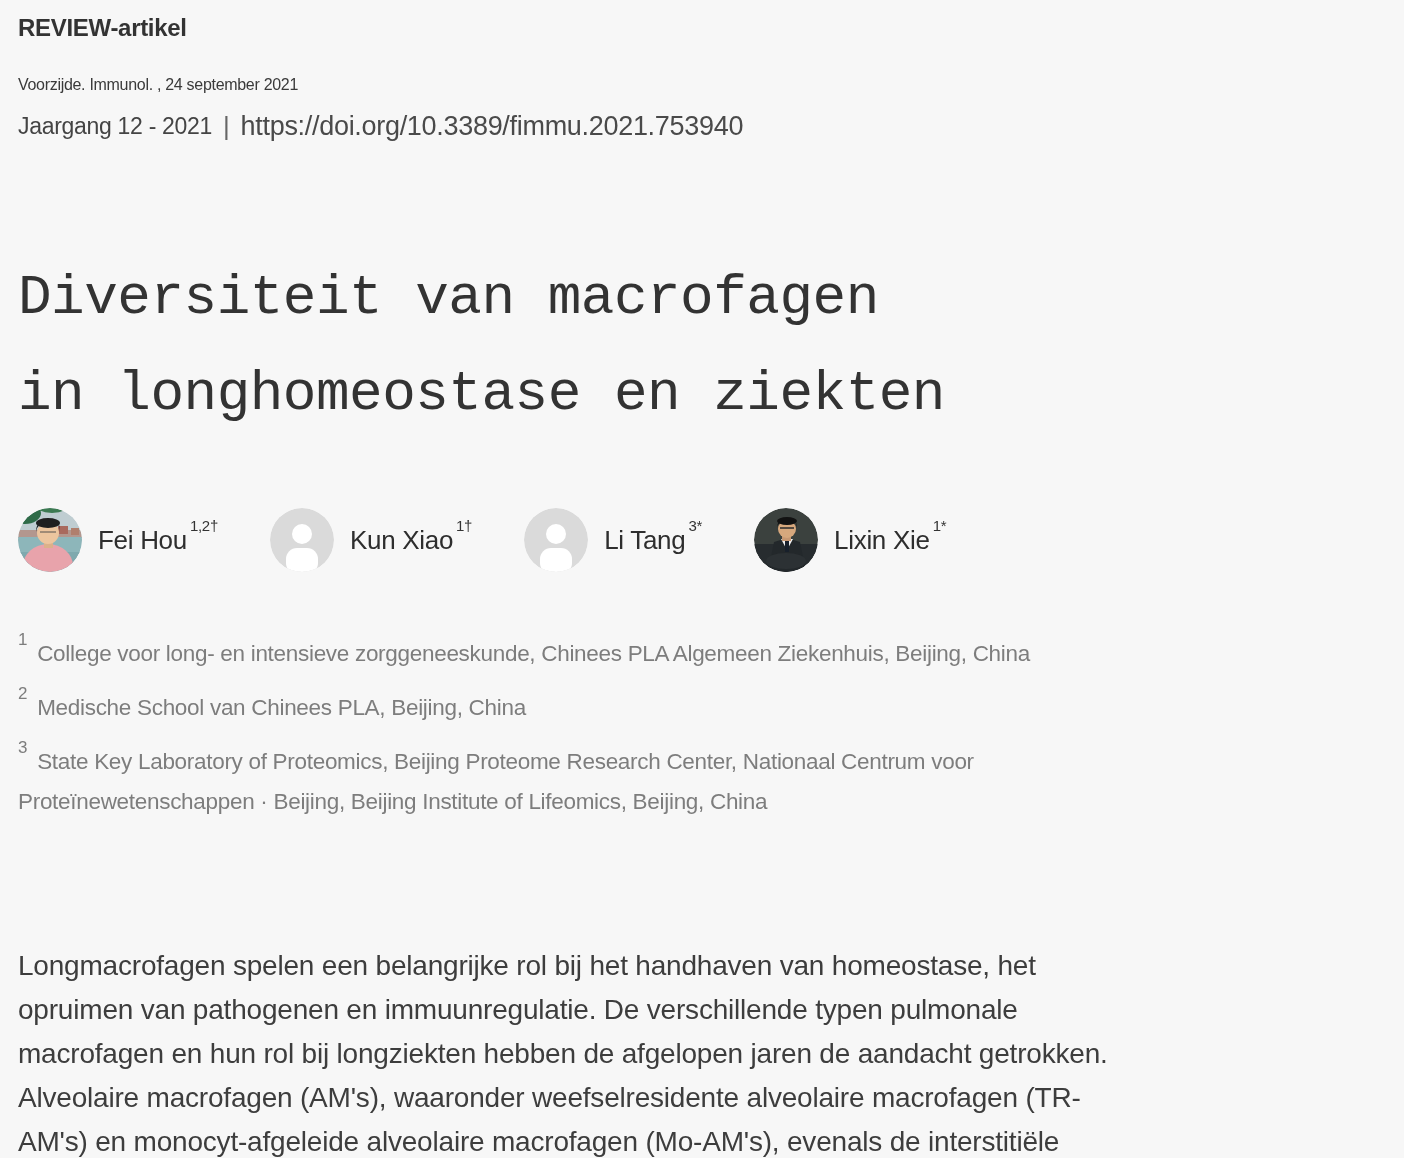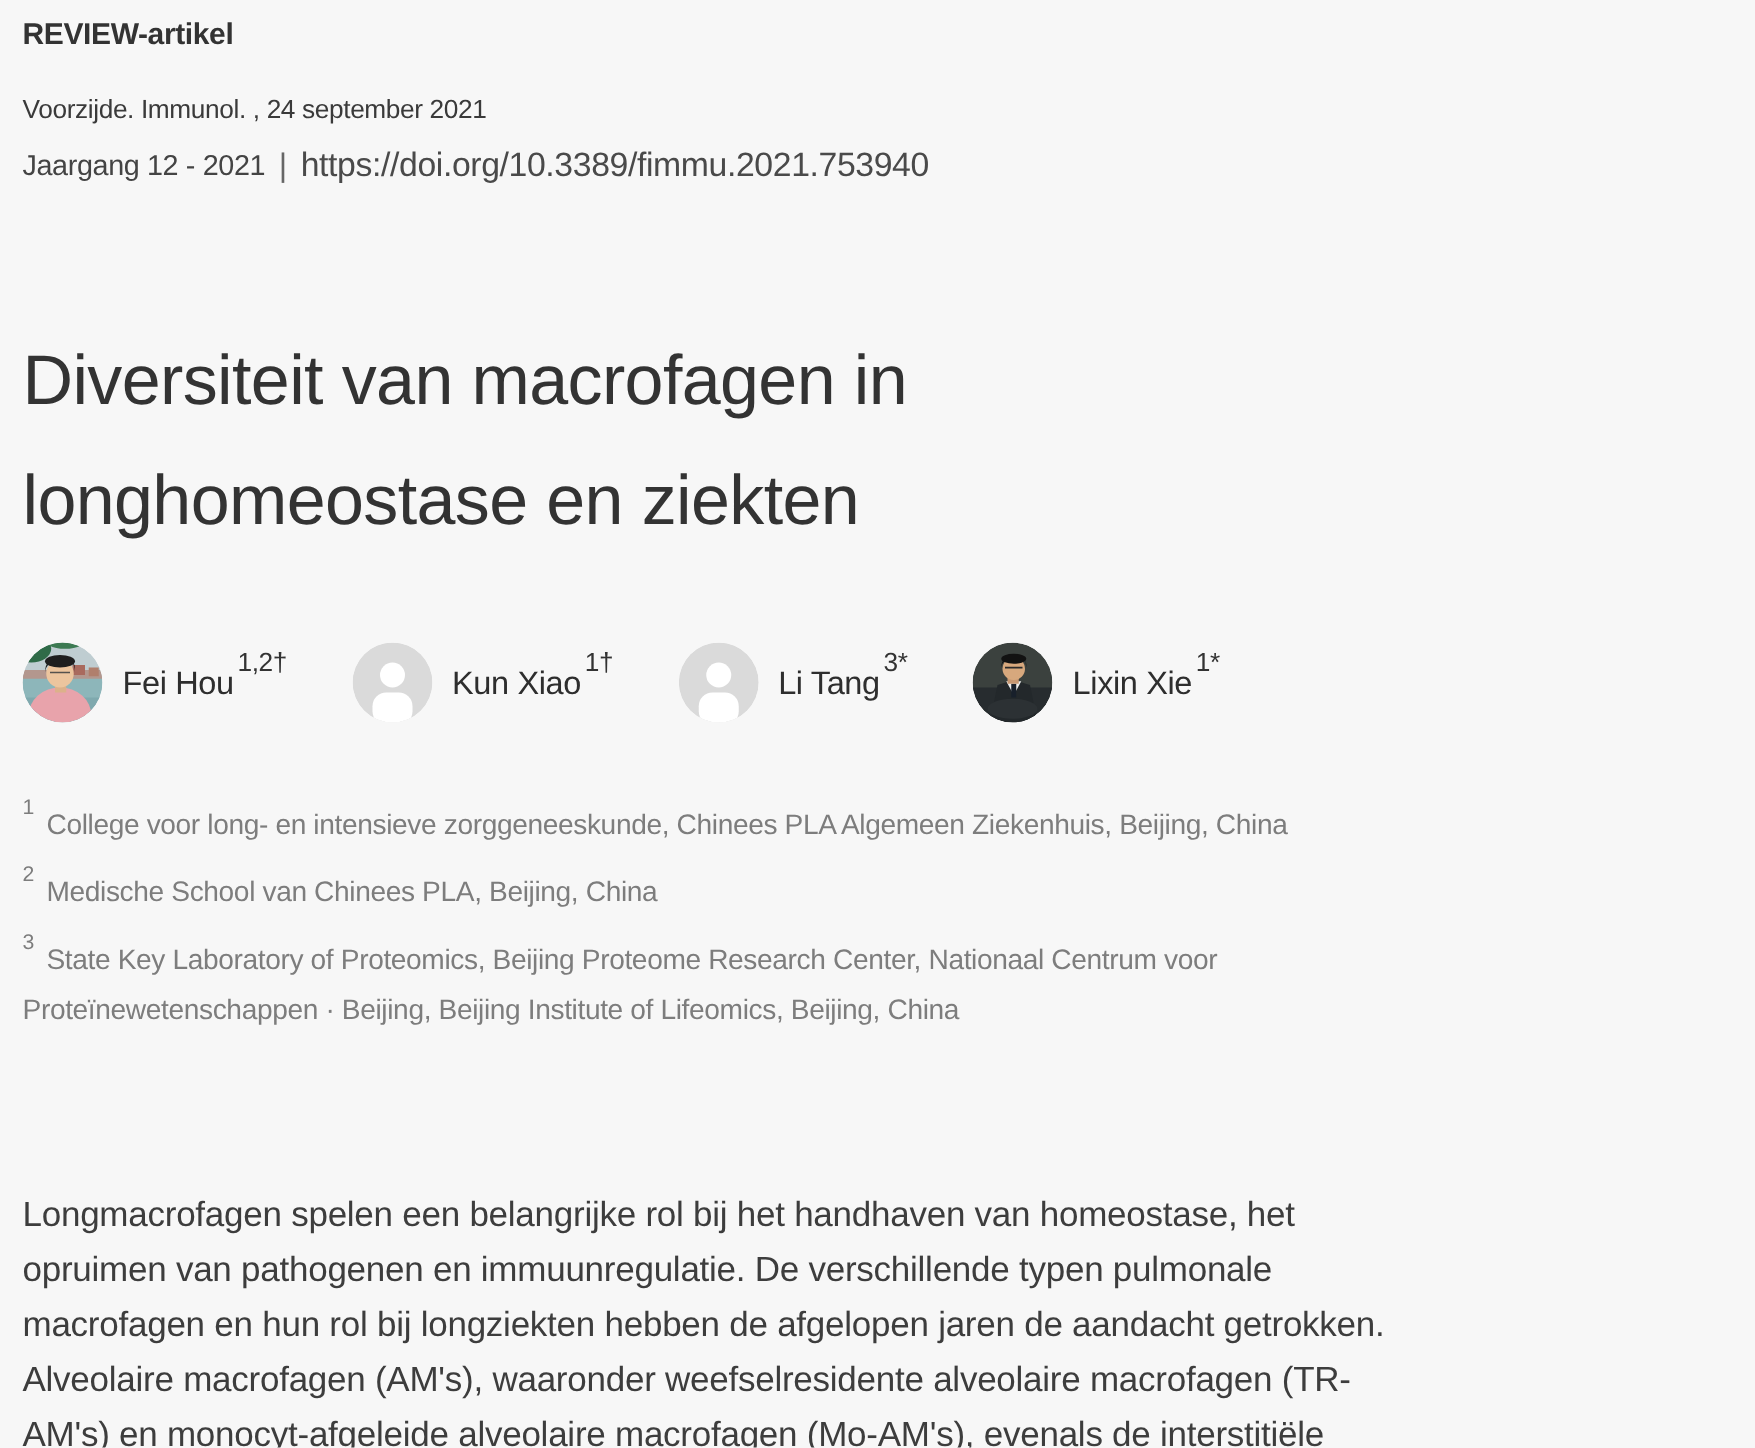--- a/index.html
+++ b/index.html
@@ -6,42 +6,43 @@
   html,body { width:1404px; height:1158px; overflow:hidden; }
   body {
     background:#f7f7f7;
     font-family:"Liberation Sans", sans-serif;
     color:#363636;
     letter-spacing:-0.3px;
   }
   .container { padding:14px 18px 0 18px; }
 
   .article-type { font-size:24px; font-weight:700; color:#333; }
-  .journal-line { margin-top:34px; font-size:21px; color:#3a3a3a; }
+  .journal-line { margin-top:34px; font-size:16px; color:#3a3a3a; }
   .section-line { margin-top:20px; font-size:25px; color:#3a3a3a; }
   .volume-line { margin-top:17px; font-size:23px; color:#444; display:flex; align-items:center; }
   .volume-sep { margin:0 11px; color:#666; font-weight:300; font-size:26px; }
   .doi-link { font-size:27px; color:#4a4a4a; text-decoration:none; }
 
   .title {
     margin-top:108px;
     max-width:930px;
     font-size:56px;
     line-height:96px;
     font-weight:400;
     color:#333;
     letter-spacing:-0.5px;
+    font-family:Liberation Mono, monospace;
   }
 
   .authors { margin-top:66px; display:flex; align-items:center; gap:52px; }
   .author { display:flex; align-items:center; cursor:pointer; }
   .avatar { width:64px; height:64px; border-radius:50%; overflow:hidden; flex:0 0 64px; }
   .avatar svg { display:block; width:64px; height:64px; }
   .author-name { margin-left:16px; font-size:26px; color:#2e2e2e; white-space:nowrap; }
-  .author-sup { font-size:21px; position:relative; top:-18px; margin-left:3px; color:#333; }
+  .author-sup { font-size:15px; position:relative; top:-18px; margin-left:3px; color:#333; }
 
   .affiliations { margin-top:48px; max-width:1165px; }
   .affil { font-size:22.5px; line-height:40px; color:#7d7d7d; }
   .affil sup { font-size:17px; vertical-align:16px; margin-right:10px; color:#7d7d7d; }
 
   .abstract {
     margin-top:122px;
     max-width:1130px;
     font-size:28px;
     line-height:44px;

